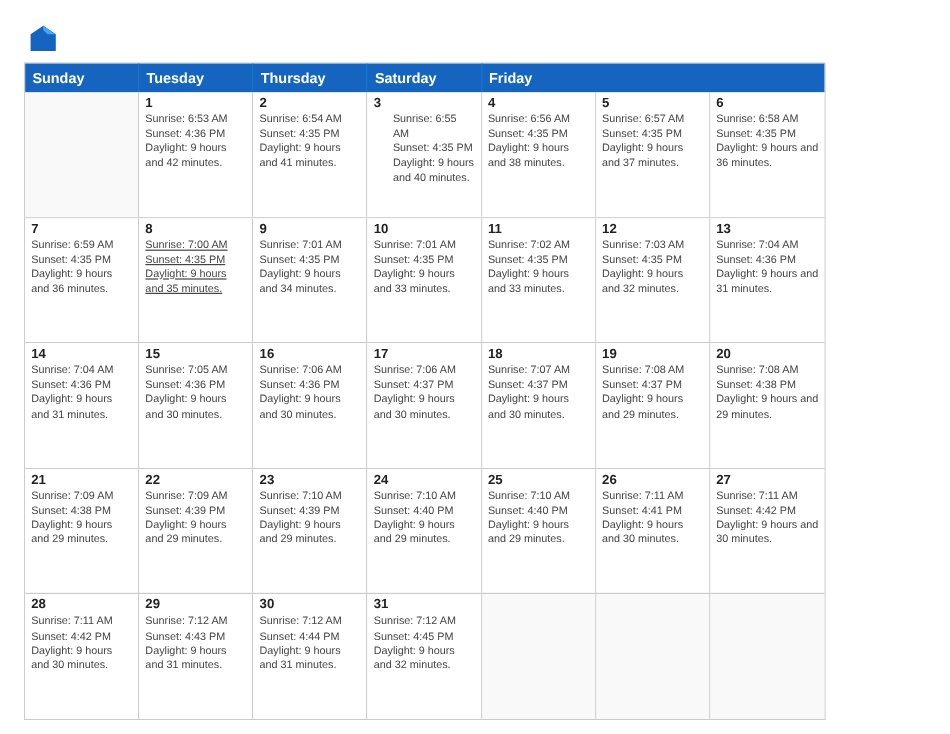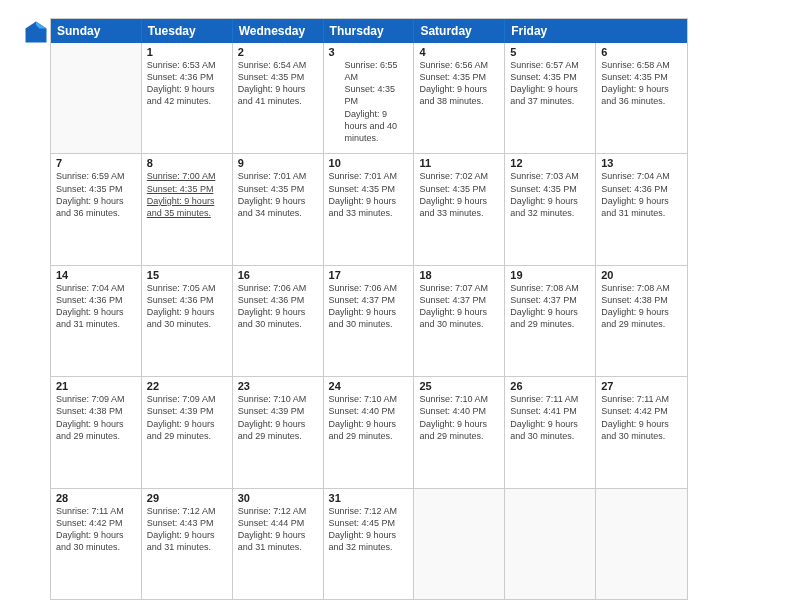--- a/index.html
+++ b/index.html
@@ -8,21 +8,21 @@
       height: 612px;
       background: #fff;
       font-family: Arial, sans-serif;
       overflow: hidden;
     }
     .page {
       width: 708px;
       height: 612px;
       padding: 18px 20px 12px 20px;
       display: flex;
-      flex-direction: row;
+      flex-direction: column;
     }
     .header {
       display: flex;
       justify-content: space-between;
       align-items: flex-start;
       margin-bottom: 10px;
     }
     .logo {
       display: flex;
       flex-direction: column;
@@ -131,21 +131,20 @@
     <div class="title-block">
       <div class="month-title"></div>
       <div class="subtitle"></div>
     </div>
   </div>
 
   <div class="calendar">
     <div class="cal-header" id="cal-header">
         <div class="cal-header-cell">Sunday</div>
         <div class="cal-header-cell">Tuesday</div>
-        <div class="cal-header-cell">Wednesday</div>
         <div class="cal-header-cell">Thursday</div>
         <div class="cal-header-cell">Saturday</div>
         <div class="cal-header-cell">Friday</div>
       </div>
     <div class="cal-body" id="cal-body">
         <div class="cal-row">
           <div class="cal-cell empty"></div>
           <div class="cal-cell">
             <div class="day-num">1</div>
             <div class="cell-text" style="white-space: pre-line;">Sunrise: 6:53 AM

